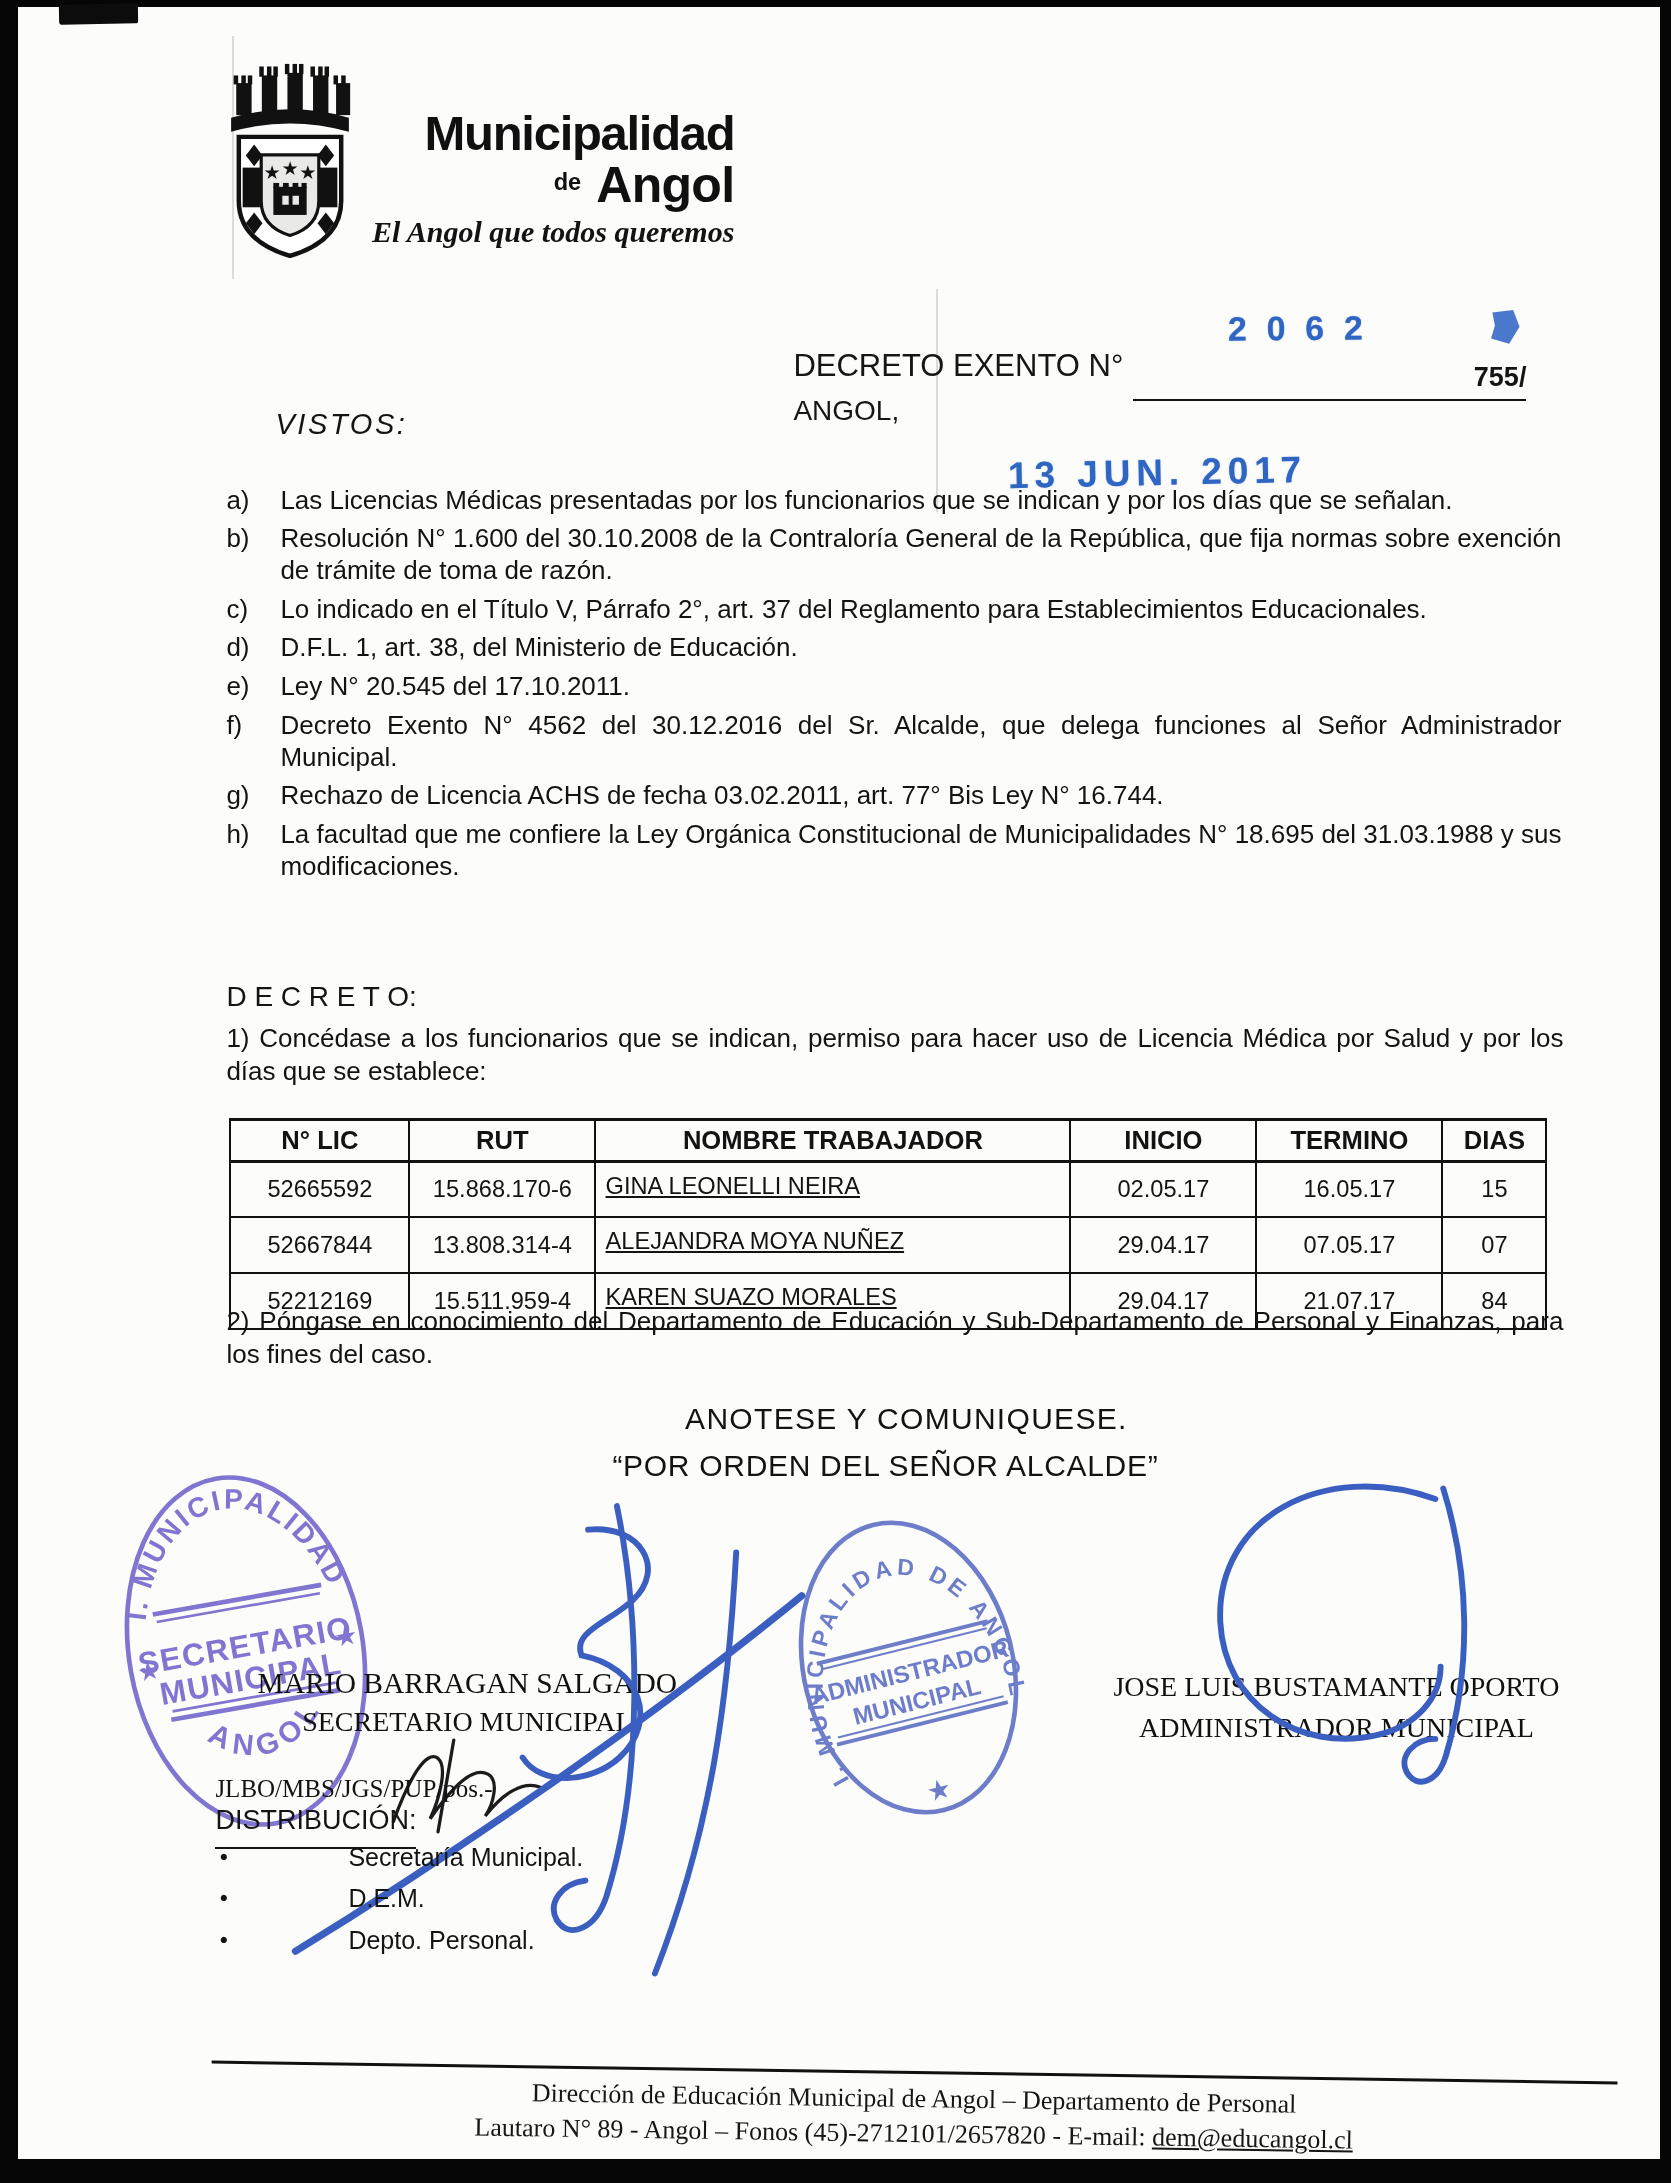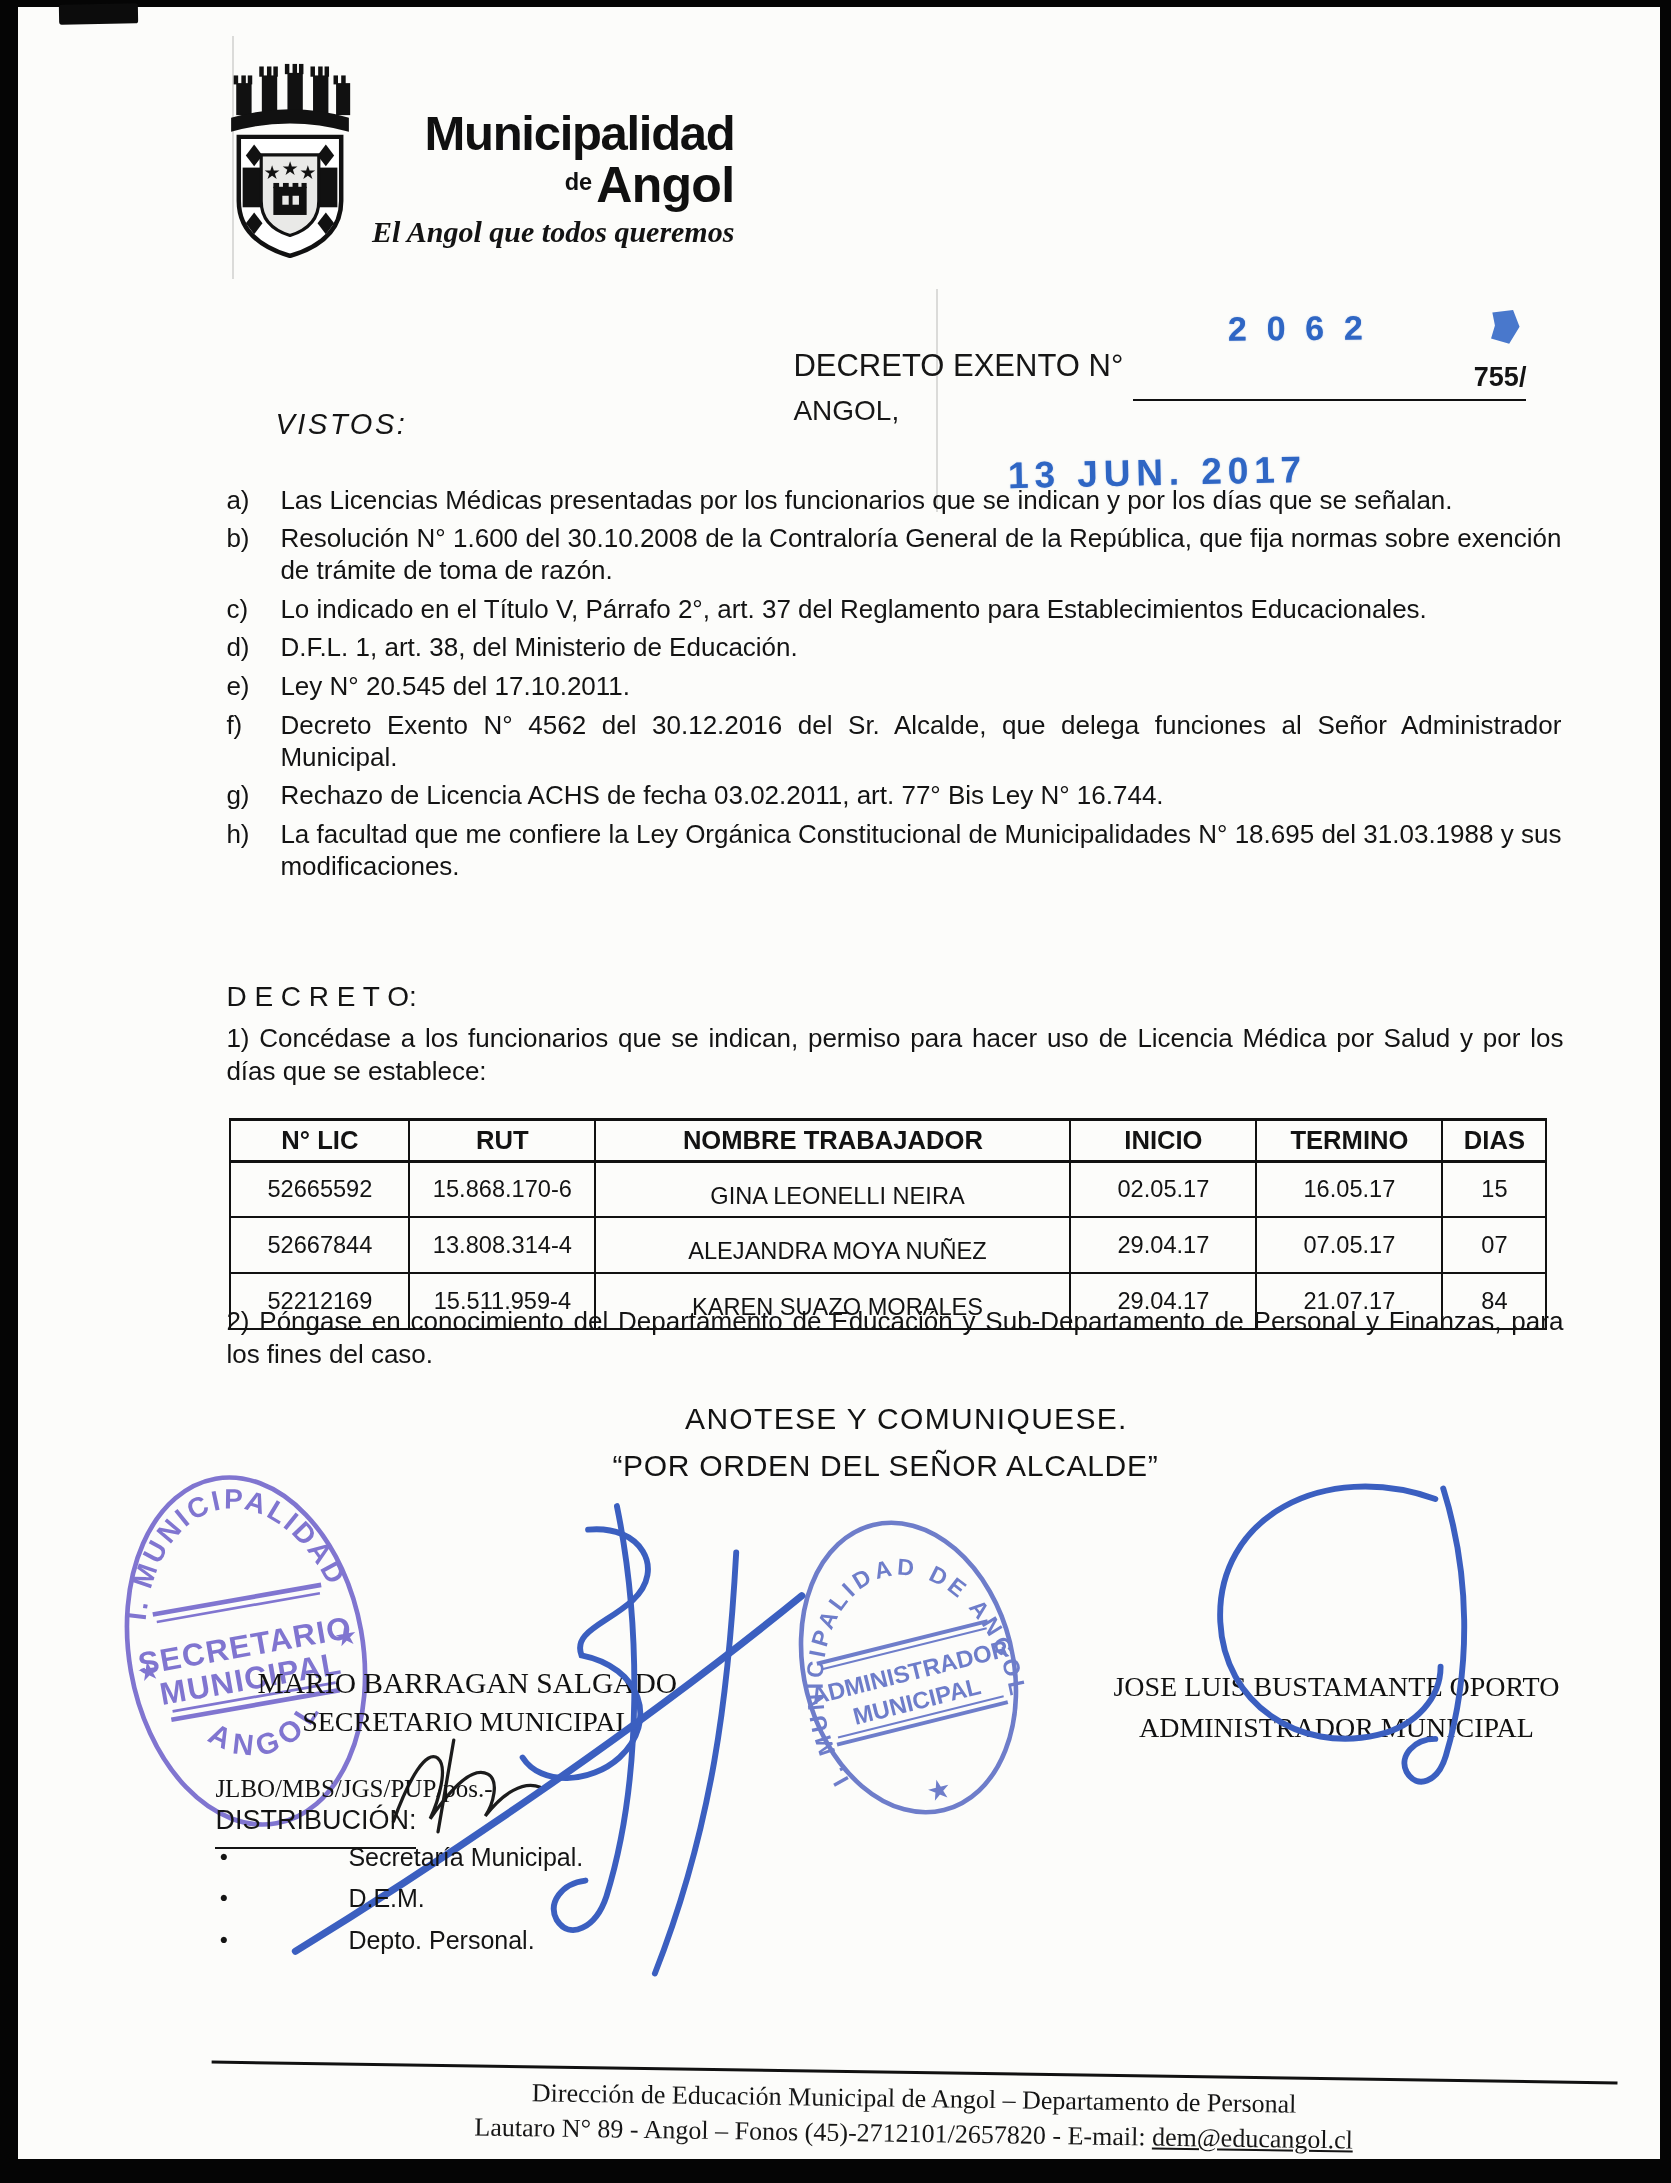--- a/index.html
+++ b/index.html
@@ -10,21 +10,21 @@
   
   .smudge { position:absolute; left:41px; top:-2.6px; width:79px; height:19.7px; background:#0c0c0c; border-radius:2.6px; transform:rotate(-1deg); }
   .fold-line { position:absolute; width:1.3px; background:rgba(0,0,0,.13); }
   .fold-a { left:214px; top:29.5px; height:243px; }
   .fold-b { left:918px; top:282px; height:223px; }
 
   
   .coat { position:absolute; left:208px; top:51px; width:128px; height:200px; }
   .brand-line1 { position:absolute; left:0; top:98px; width:716px; text-align:right; font-size:49px; font-weight:bold; letter-spacing:-1.3px; color:#101010; }
   .brand-line2 { position:absolute; left:0; top:149px; width:716px; text-align:right; color:#101010; }
-  .brand-line2 .de { font-size:23.6px; font-weight:bold; vertical-align:11.8px; margin-right:4px; }
+  .brand-line2 .de { font-size:23.6px; font-weight:bold; vertical-align:11.8px; margin-right:15px; }
   .brand-line2 .angol { font-size:50px; font-weight:bold; letter-spacing:-0.7px; }
   .slogan { position:absolute; left:0; top:208px; width:716px; text-align:right; font-family:"Liberation Serif", serif; font-style:italic; font-weight:bold; font-size:30px; color:#131313; }
 
   
   .decree-label { position:absolute; left:775px; top:341px; font-size:31px; color:#161616; }
   .city-label  { position:absolute; left:775px; top:388px; font-size:28px; color:#161616; }
   .decree-underline { position:absolute; left:1115px; top:392px; width:393px; height:2.6px; background:#111; }
   .decree-suffix { position:absolute; left:1410px; top:355px; width:98px; text-align:right; font-size:27px; font-weight:bold; color:#141414; }
   .ink { color:#2f67c8; mix-blend-mode:multiply; }
   .decree-stamp-number { position:absolute; left:1210px; top:302px; font-size:34px; font-weight:bold; letter-spacing:19.7px; transform:rotate(-.5deg); text-shadow:0 0 1.3px rgba(47,103,200,.55); }
@@ -40,21 +40,21 @@
   .decreto-heading { position:absolute; left:208px; top:974px; font-size:28px; color:#131313; }
   .point { position:absolute; left:208px; width:1337px; font-size:26px; line-height:33px; text-align:justify; color:#131313; }
   .point1 { top:1015px; }
   .point2 { top:1298px; }
 
   
   .lic-table { position:absolute; left:211px; top:1111px; width:1315px; border-collapse:collapse; table-layout:fixed; }
   .lic-table th, .lic-table td { border:2px solid #111; color:#131313; overflow:hidden; white-space:nowrap; }
   .lic-table th { font-size:25.6px; font-weight:bold; height:42px; text-align:center; border-top-width:3.3px; border-bottom-width:3.3px; }
   .lic-table td { font-size:23.6px; height:56px; text-align:center; vertical-align:middle; }
-  .lic-table td.name { text-align:center; padding-left:9.2px; vertical-align:top; padding-top:20px; }
+  .lic-table td.name { text-align:left; padding-left:9.2px; vertical-align:top; padding-top:10px;text-decoration:underline; }
 
   
   .anotese { position:absolute; left:662px; top:1395px; width:452px; text-align:center; font-size:30px; letter-spacing:1.3px; color:#131313; }
   .por-orden { position:absolute; left:572px; top:1442px; width:590px; text-align:center; font-size:30px; letter-spacing:0.7px; color:#131313; }
 
   
   .sig-name { position:absolute; font-family:"Liberation Serif", serif; color:#111; text-align:center; }
   .sec-name  { left:216px;  top:1660px; width:466px; font-size:29.5px; }
   .sec-title { left:216px;  top:1699px; width:466px; font-size:28px; }
   .adm-name  { left:1049px; top:1664px; width:538px; font-size:28px; }

